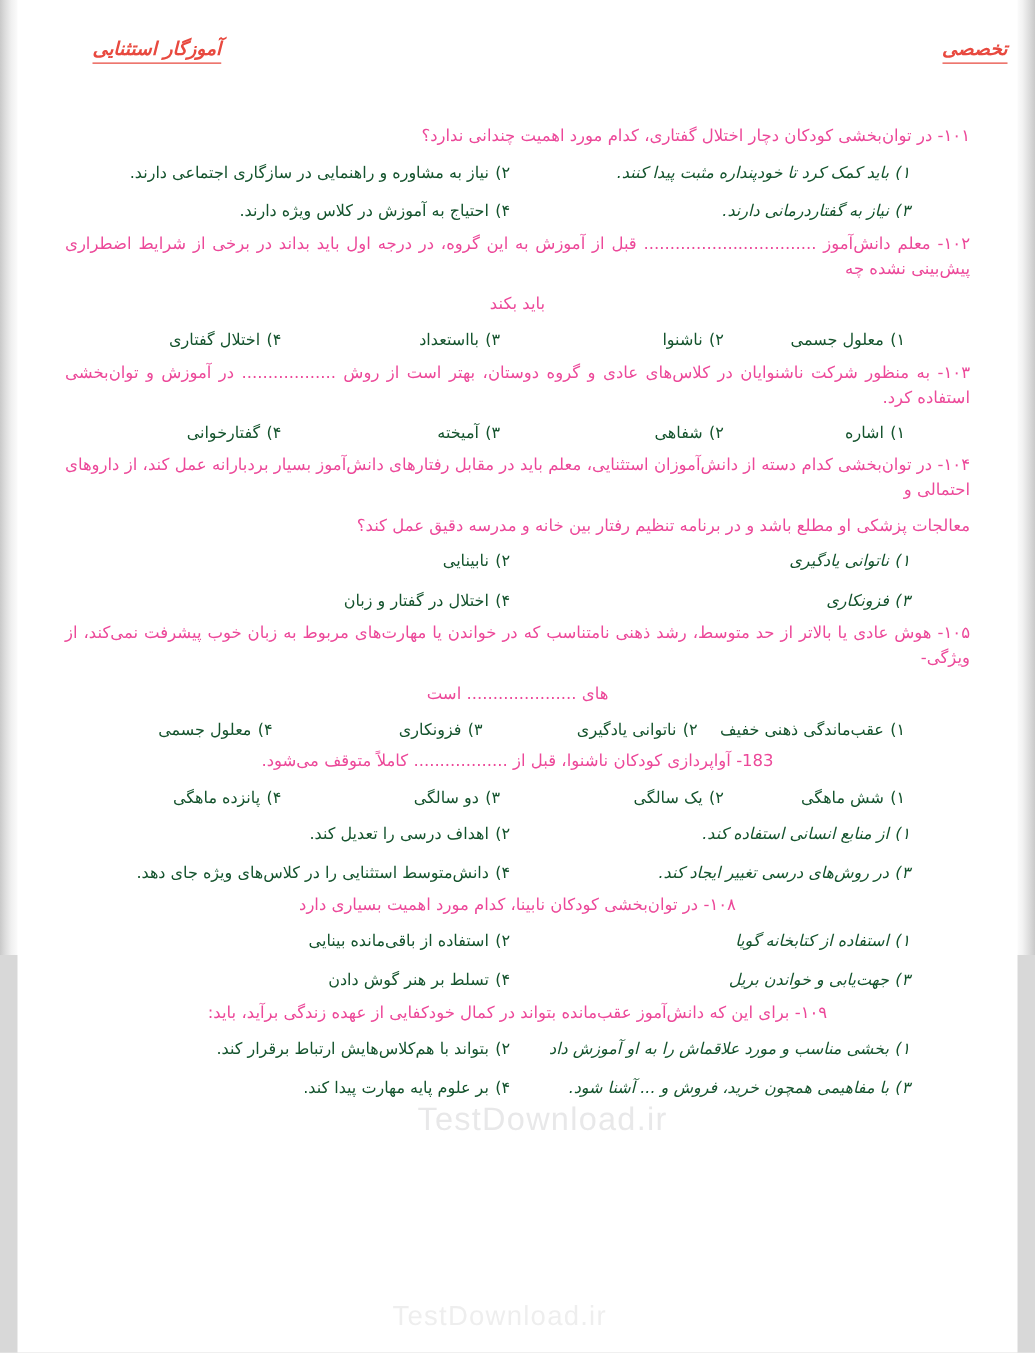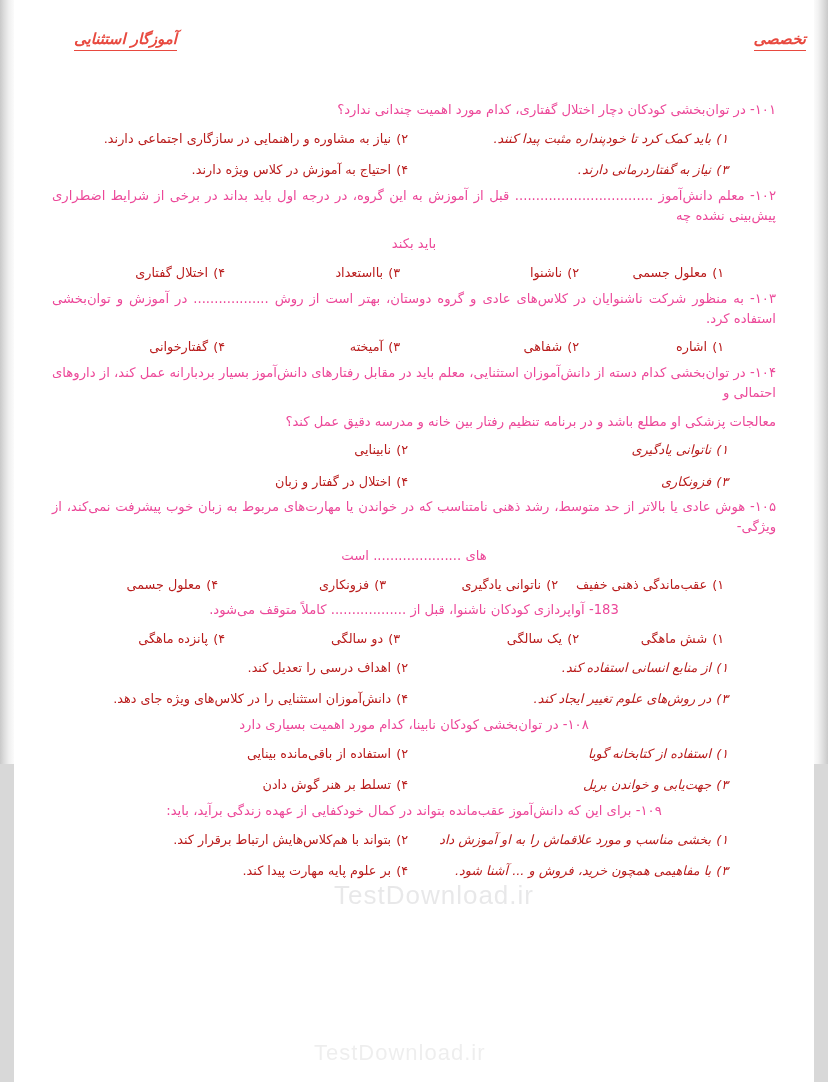--- a/index.html
+++ b/index.html
@@ -108,21 +108,21 @@
     margin: 10px 0 6px 0;
     direction: rtl;
   }
   .opts.one-row {
     grid-template-columns: repeat(4, 1fr);
     row-gap: 0;
   }
   .opt {
     font-size: 12.8px;
     line-height: 1.45;
-    color: #b91c1c;
+    color: #14532d;
     white-space: nowrap;
     letter-spacing: -0.1px;
   }
   .opts.one-row .opt {
     text-align: center;
   }
   .opts.one-row .opt.c1 { text-align: right;  padding-right: 56px; }
   .opts.one-row .opt.c2 { text-align: right;  padding-right: 18px; }
   .opts.one-row .opt.c3 { text-align: right;  padding-right: 14px; }
   .opts.one-row .opt.c4 { text-align: right;  padding-right: 6px; }
@@ -224,22 +224,22 @@
             <div class="opt c1"><span class="opt-num">۱)</span><span>شش ماهگی</span></div>
             <div class="opt c2"><span class="opt-num">۲)</span><span>یک سالگی</span></div>
             <div class="opt c3"><span class="opt-num">۳)</span><span>دو سالگی</span></div>
             <div class="opt c4"><span class="opt-num">۴)</span><span>پانزده ماهگی</span></div>
           </div>
         </div>
         <div class="q-block">
           <div class="opts two-row">
             <div class="opt r-col"><span class="opt-num">۱)</span><span>از منابع انسانی استفاده کند.</span></div>
             <div class="opt l-col"><span class="opt-num">۲)</span><span>اهداف درسی را تعدیل کند.</span></div>
-            <div class="opt r-col"><span class="opt-num">۳)</span><span>در روش‌های علوم تغییر ایجاد کند.</span></div>
-            <div class="opt l-col"><span class="opt-num">۴)</span><span>دانش‌آموزان استثنایی را در کلاس‌های ویژه جای دهد.</span></div>
+            <div class="opt r-col"><span class="opt-num">۳)</span><span>در روش‌های درسی تغییر ایجاد کند.</span></div>
+            <div class="opt l-col"><span class="opt-num">۴)</span><span>دانش‌متوسط استثنایی را در کلاس‌های ویژه جای دهد.</span></div>
           </div>
         </div>
         <div class="q-block">
           <div class="q-stem centered-stem">۱۰۸- در توان‌بخشی کودکان نابینا، کدام مورد اهمیت بسیاری دارد</div>
           <div class="opts two-row">
             <div class="opt r-col"><span class="opt-num">۱)</span><span>استفاده از کتابخانه گویا</span></div>
             <div class="opt l-col"><span class="opt-num">۲)</span><span>استفاده از باقی‌مانده بینایی</span></div>
             <div class="opt r-col"><span class="opt-num">۳)</span><span>جهت‌یابی و خواندن بریل</span></div>
             <div class="opt l-col"><span class="opt-num">۴)</span><span>تسلط بر هنر گوش دادن</span></div>
           </div>

